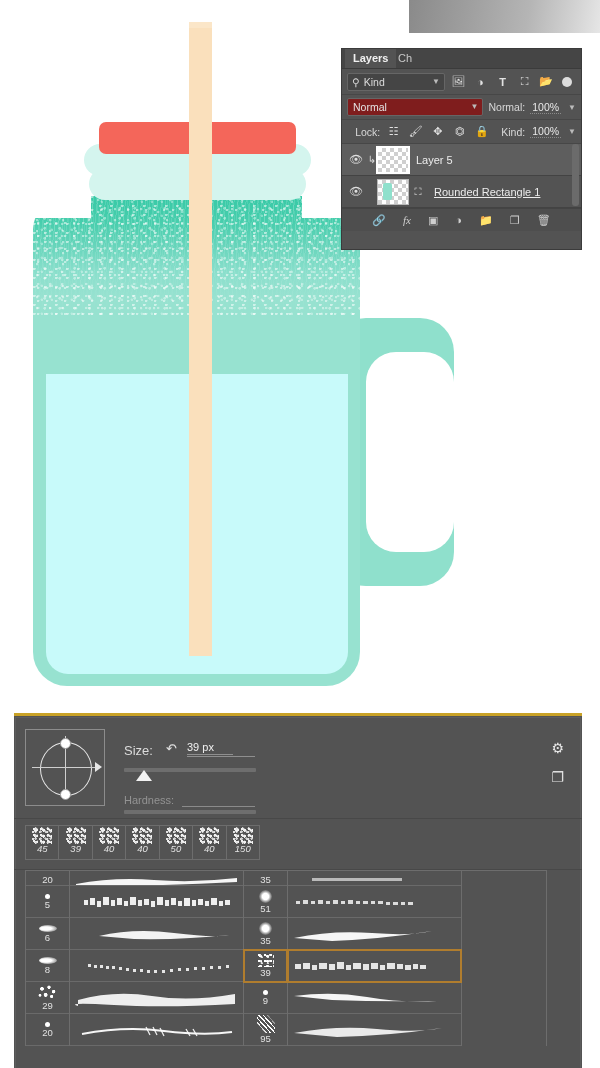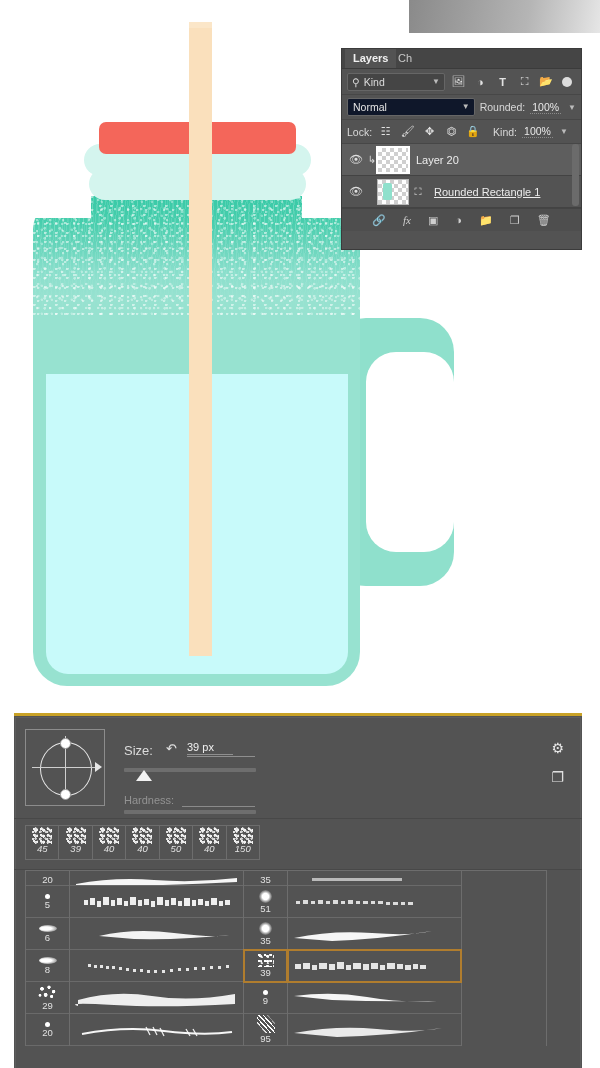--- a/index.html
+++ b/index.html
@@ -105,29 +105,29 @@
   }
   .lp-kind .chev{position:absolute;right:4px;font-size:8px;color:#bbb;}
   .icon-btn{
     width:17px;height:16px;display:flex;align-items:center;justify-content:center;
     color:#e2e2e2;font-size:11px;
   }
   .ball{width:10px;height:10px;border-radius:50%;background:#ddd;margin-left:2px;}
 
   .lp-blend{border-bottom:1px solid #474747;height:24px;}
   .lp-mode{
-    position:relative;background:#0f172a;border:1px solid #666;border-radius:2px;
+    position:relative;background:#7f1d1d;border:1px solid #666;border-radius:2px;
     height:16px;line-height:16px;width:122px;padding:0 20px 0 5px;font-size:10.5px;color:#e4e4e4;
   }
   .lp-mode .chev{position:absolute;right:4px;top:0;font-size:8px;color:#bbb;}
   .lbl{font-size:10.5px;color:#d8d8d8;white-space:nowrap;}
   .valbox{font-size:10.5px;color:#e8e8e8;border-bottom:1px dotted #8a8a8a;padding:0 2px;}
   .mini-chev{font-size:8px;color:#bbb;margin-left:2px;}
 
-  .lp-lock{border-bottom:1px solid #474747;height:23px;}
+  .lp-lock{border-bottom:1px solid #474747;height:23px;justify-content:flex-end;}
 
   .lp-layers{background:#535353;}
   .layer-row{
     display:flex;align-items:center;height:31px;border-bottom:1px solid #434343;
     position:relative;padding-left:3px;
   }
   .layer-row.selected{background:#5E5E5E;}
   .eye{width:22px;display:flex;align-items:center;justify-content:center;color:#e0e0e0;font-size:11px;}
   .clipmark{width:10px;color:#d8d8d8;font-size:10px;text-align:center;}
   .thumb{
@@ -317,21 +317,21 @@
     <div class="icon-btn">⛶</div>
     <div class="icon-btn">📂</div>
     <div class="ball"></div>
   </div>
 
   <div class="lp-row lp-blend">
     <div class="lp-mode">
       <span>Normal</span>
       <span class="chev">▼</span>
     </div>
-    <span class="lbl">Rounded:</span>
+    <span class="lbl">Normal:</span>
     <span class="valbox">100%</span>
     <span class="mini-chev">▼</span>
   </div>
 
   <div class="lp-row lp-lock">
     <span class="lbl">Lock:</span>
     <div class="icon-btn">☷</div>
     <div class="icon-btn">🖌</div>
     <div class="icon-btn">✥</div>
     <div class="icon-btn">⏣</div>
@@ -340,21 +340,21 @@
     <span class="valbox">100%</span>
     <span class="mini-chev">▼</span>
   </div>
 
   <div class="lp-layers">
 
     <div class="layer-row selected">
       <div class="eye">👁</div>
       <div class="clipmark">↳</div>
       <div class="thumb sel"></div>
-      <div class="layer-name">Layer 20</div>
+      <div class="layer-name">Layer 5</div>
       <div class="lp-scroll"></div>
     </div>
 
     <div class="layer-row">
       <div class="eye">👁</div>
       <div class="clipmark"></div>
       <div class="thumb">
           <div class="jarmini"></div>
         </div>
       <div class="thumb-badge">⛶</div>

